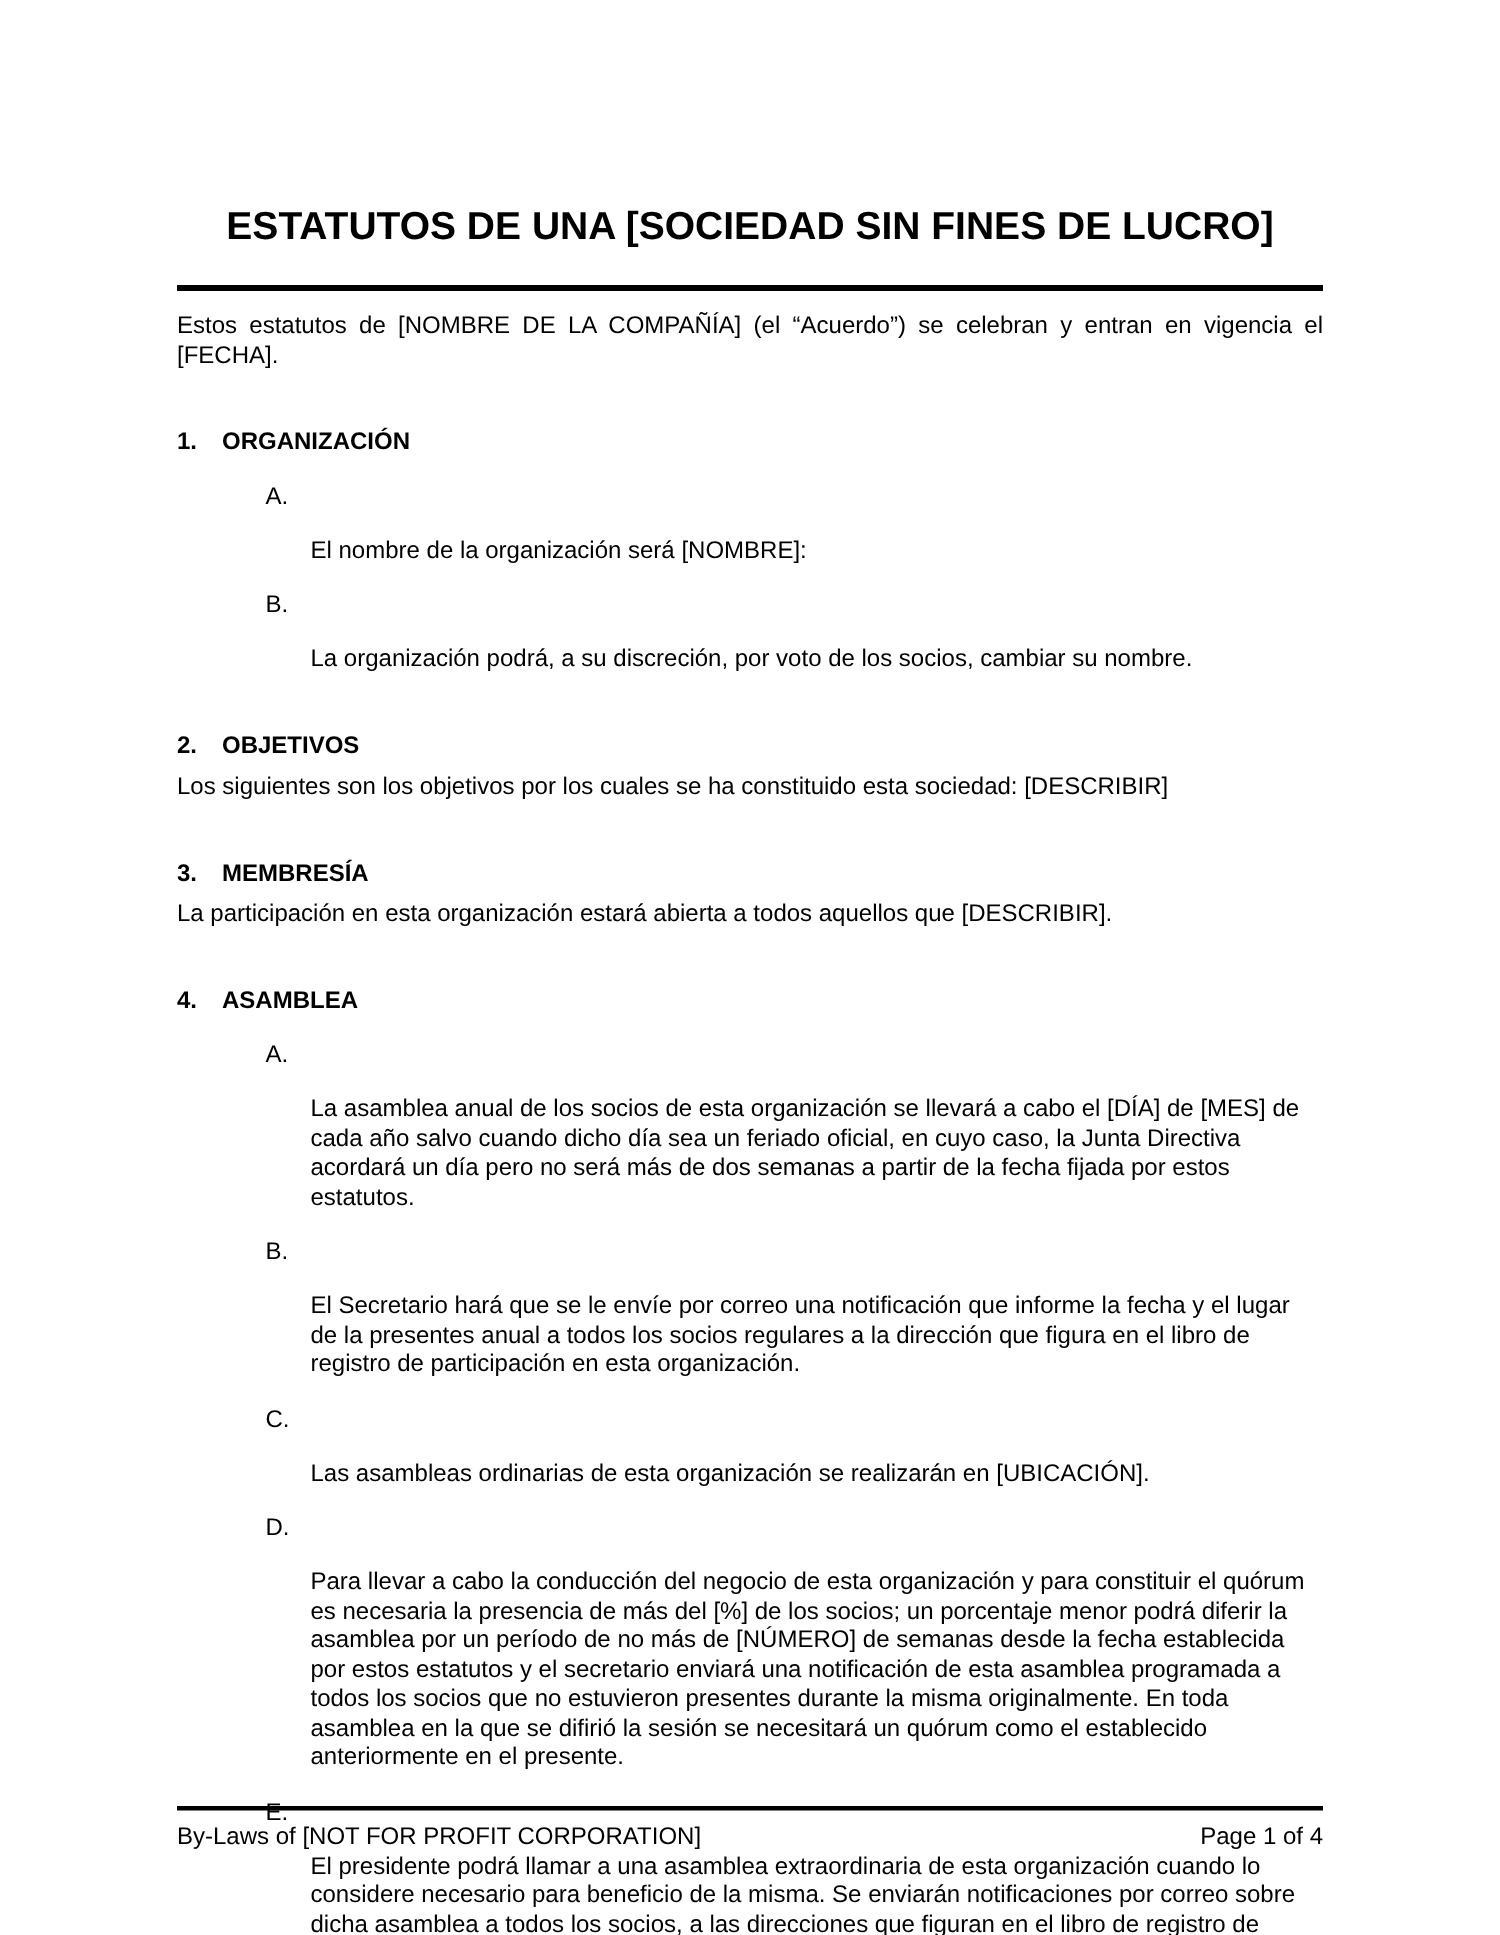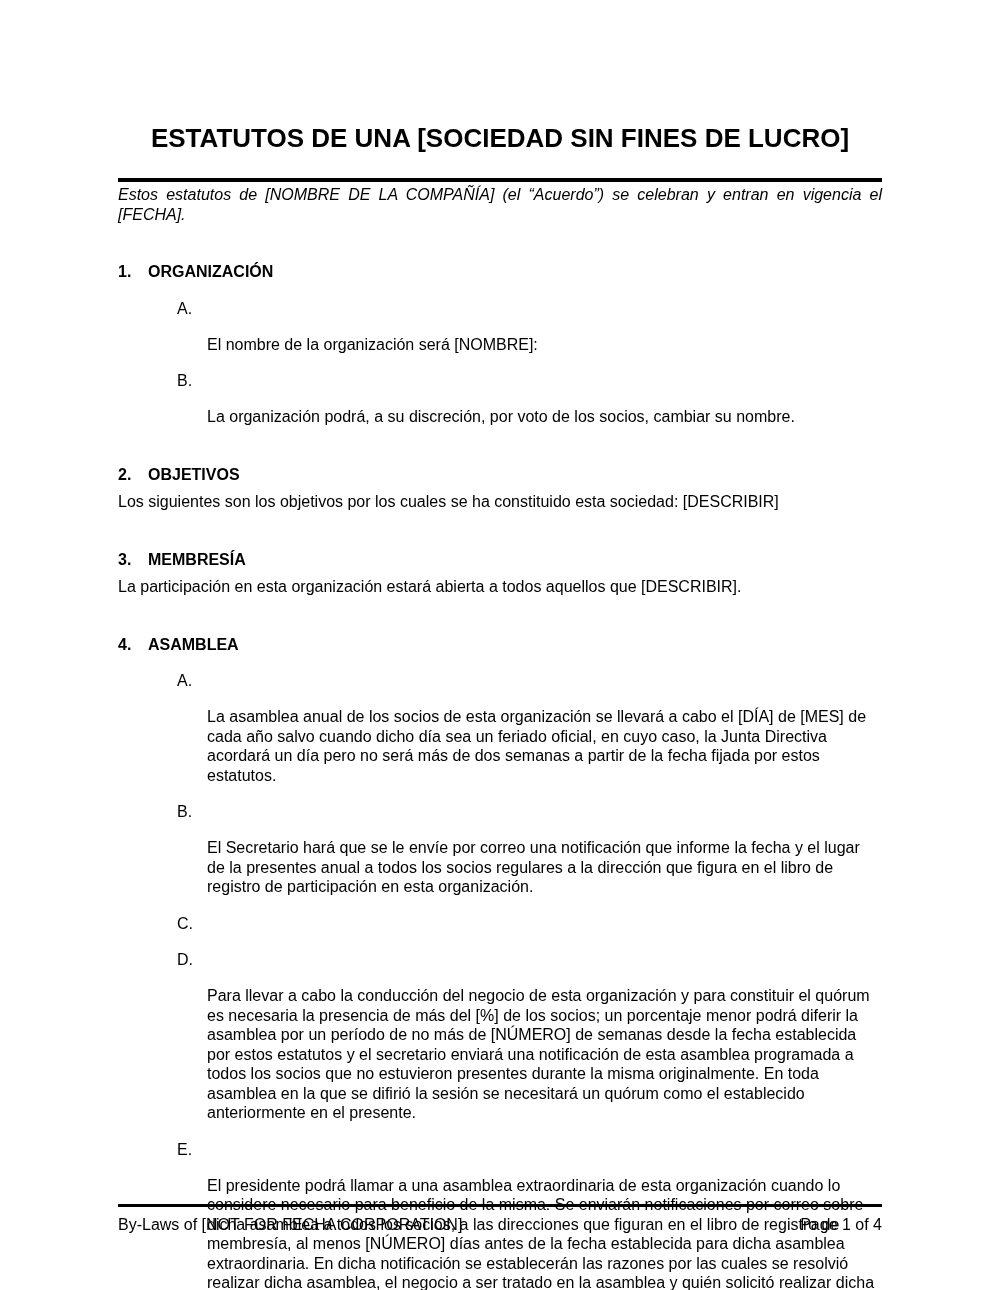--- a/index.html
+++ b/index.html
@@ -16,37 +16,36 @@
     color: #000000;
     font-size: 16px;
     line-height: 19.5px;
     overflow: hidden;
     box-sizing: border-box;
   }
   .content {
     padding: 0 118px;
   }
   .doc-title {
-    margin: 4px;
+    margin: 16px;
     padding-top: 120px;
     text-align: center;
     font-size: 26px;
     line-height: 28px;
     font-weight: bold;
     white-space: nowrap;
   }
   .title-rule {
     height: 4px;
     background: #000000;
     margin-top: 26px;
   }
   .intro {
-    margin: 3px 0 0;
+    margin: 14px 0 0;
     text-align: justify;
-    font-style: italic;
   }
   .sec-head {
     display: flex;
     margin-top: 38px;
     font-weight: bold;
   }
   .sec-num {
     width: 30px;
     flex-shrink: 0;
   }
@@ -126,32 +125,33 @@
     <div class="item">
       <span class="item-letter">A.</span>
       <div class="item-text">La asamblea anual de los socios de esta organización se llevará a cabo el [DÍA] de [MES] de cada año salvo cuando dicho día sea un feriado oficial, en cuyo caso, la Junta Directiva acordará un día pero no será más de dos semanas a partir de la fecha fijada por estos estatutos.</div>
     </div>
     <div class="item">
       <span class="item-letter">B.</span>
       <div class="item-text">El Secretario hará que se le envíe por correo una notificación que informe la fecha y el lugar de la presentes anual a todos los socios regulares a la dirección que figura en el libro de registro de participación en esta organización.</div>
     </div>
     <div class="item">
       <span class="item-letter">C.</span>
+      <div class="item-text">Las asambleas ordinarias de esta organización se realizarán en [UBICACIÓN].</div>
     </div>
     <div class="item">
       <span class="item-letter">D.</span>
       <div class="item-text">Para llevar a cabo la conducción del negocio de esta organización y para constituir el quórum es necesaria la presencia de más del [%] de los socios; un porcentaje menor podrá diferir la asamblea por un período de no más de [NÚMERO] de semanas desde la fecha establecida por estos estatutos y el secretario enviará una notificación de esta asamblea programada a todos los socios que no estuvieron presentes durante la misma originalmente. En toda asamblea en la que se difirió la sesión se necesitará un quórum como el establecido anteriormente en el presente.</div>
     </div>
     <div class="item">
       <span class="item-letter">E.</span>
       <div class="item-text">El presidente podrá llamar a una asamblea extraordinaria de esta organización cuando lo considere necesario para beneficio de la misma. Se enviarán notificaciones por correo sobre dicha asamblea a todos los socios, a las direcciones que figuran en el libro de registro de membresía, al menos [NÚMERO] días antes de la fecha establecida para dicha asamblea extraordinaria. En dicha notificación se establecerán las razones por las cuales se resolvió realizar dicha asamblea, el negocio a ser tratado en la asamblea y quién solicitó realizar dicha asamblea. A solicitud del [%] de los socios de la Junta Directiva o del [%] de los socios de la organización, el presidente llamará a una asamblea extraordinaria, pero dicha solicitud</div>
     </div>
 
   </div>
 
   <div class="footer">
     <div class="footer-rule"></div>
     <div class="footer-row">
-      <span>By-Laws of [NOT FOR FECHA CORPORATION]</span>
+      <span>By-Laws of [NOT FOR PROFIT CORPORATION]</span>
       <span>Page 1 of 4</span>
     </div>
   </div>
 </div>
 
 </body></html>

